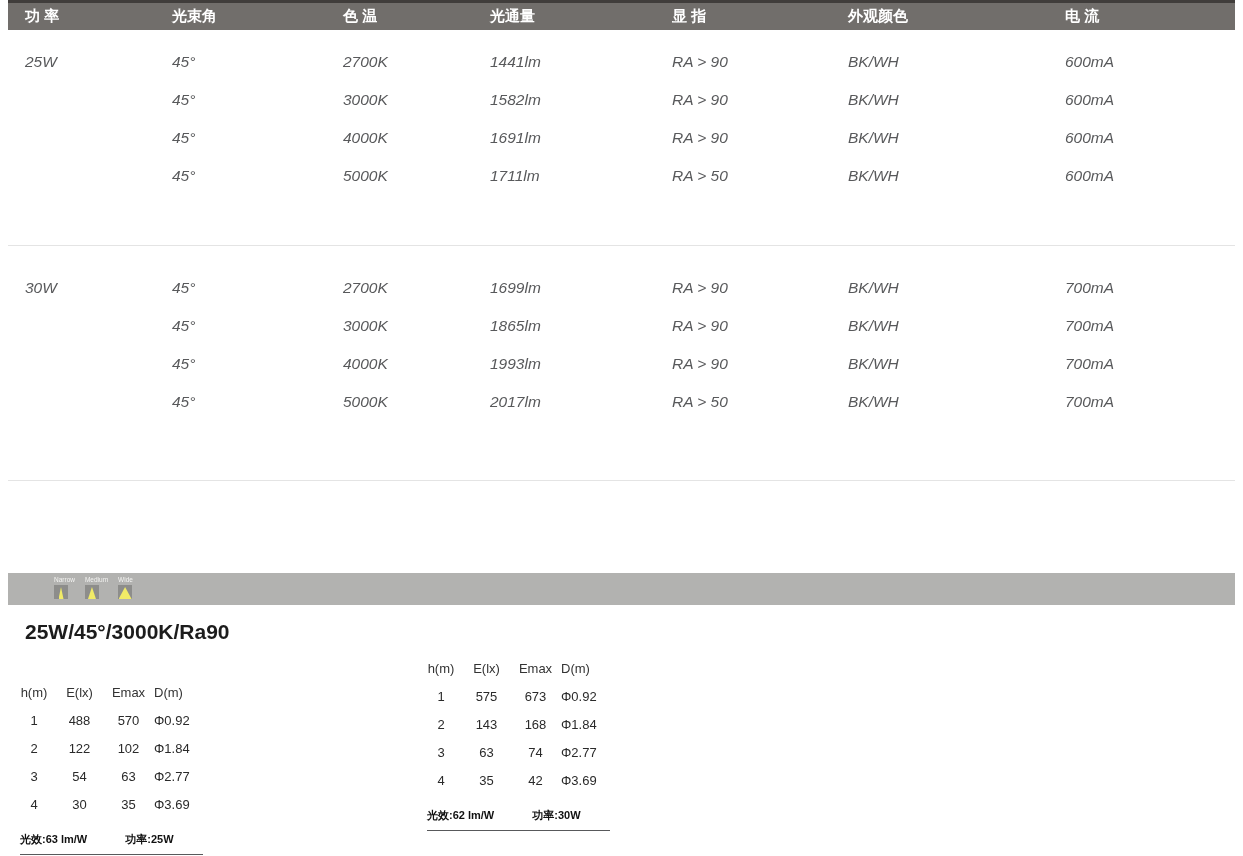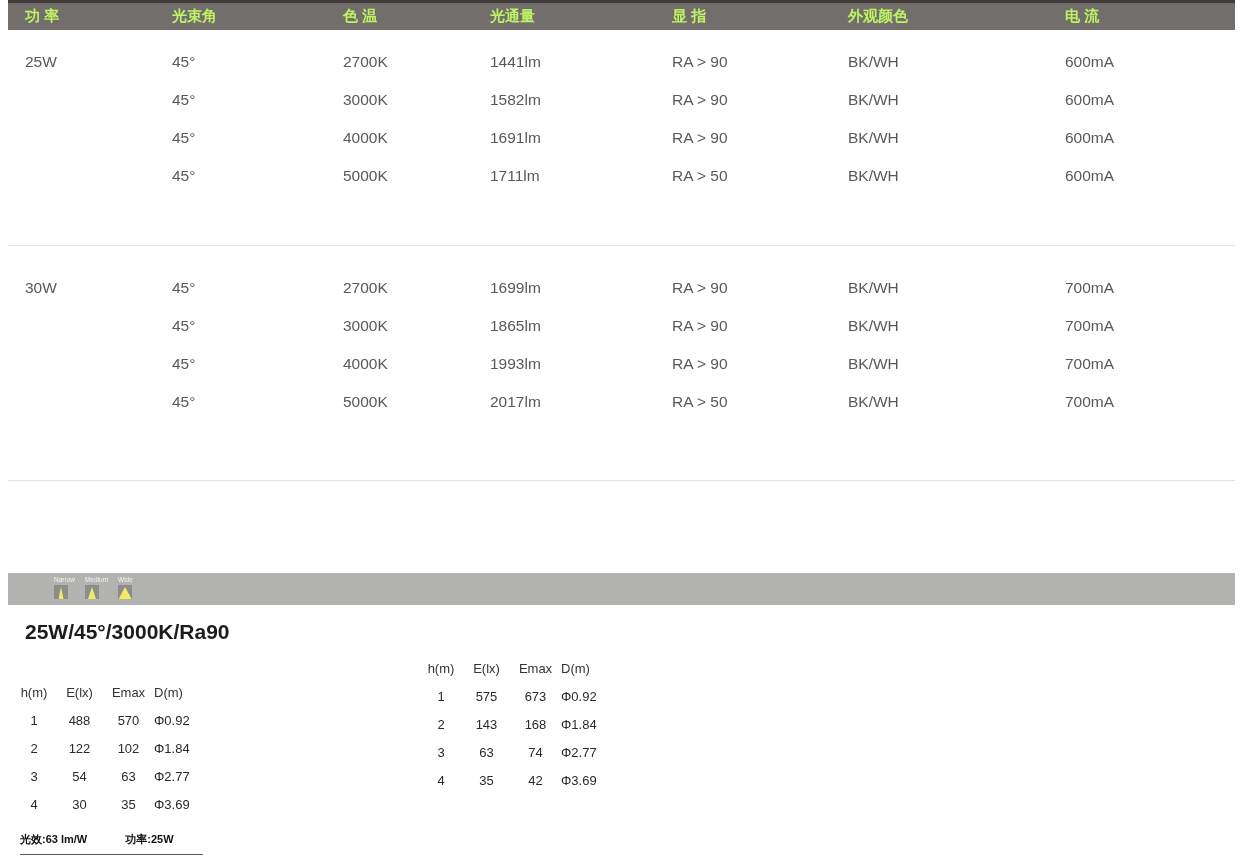--- a/index.html
+++ b/index.html
@@ -9,28 +9,28 @@
   }
   .sheet{position:absolute;inset:0;}
 
   
   .spec-header{
     margin:0 8px;
     height:27px;
     background:#716e6b;
     border-top:3px solid #403d3b;
     display:flex;align-items:center;
-    color:#bef264;font-size:15px;font-weight:bold;
+    color:#ffffff;font-size:15px;font-weight:bold;
     padding-left:17px;
   }
   .col{flex:0 0 auto;white-space:nowrap;}
   .c0{width:147px}.c1{width:171px}.c2{width:147px}.c3{width:182px}.c4{width:176px}.c5{width:217px}.c6{flex:1 1 auto}
 
   .spec-body{margin:13px 8px 0;color:#58595b;font-size:15.5px;}
-  .spec-group{padding-left:17px;}
+  .spec-group{padding-left:17px;font-style:italic;}
   .spec-row{display:flex;height:38px;align-items:center;}
   .group-divider{height:1px;background:#e4e4e4;margin:50px 0 23px;}
   .section-divider{height:1px;background:#e4e4e4;margin:59px 8px 0;}
 
   
   .beam-bar{
     margin:92px 8px 0;height:32px;background:#b2b2b0;
     display:flex;align-items:flex-start;gap:10px;
     padding:3px 0 0 46px;box-sizing:border-box;
   }
@@ -241,16 +241,20 @@
             <div class="ph2">74</div>
             <div class="ph3">Φ2.77</div>
           </div>
           <div class="photo-row">
             <div class="ph0">4</div>
             <div class="ph1">35</div>
             <div class="ph2">42</div>
             <div class="ph3">Φ3.69</div>
           </div>
         </div>
+        <div class="photo-footer">
+          <div class="">光效:62 lm/W</div>
+          <div class="">功率:30W</div>
+        </div>
       </div>
     </div>
 
 </div>
 
 </body></html>

